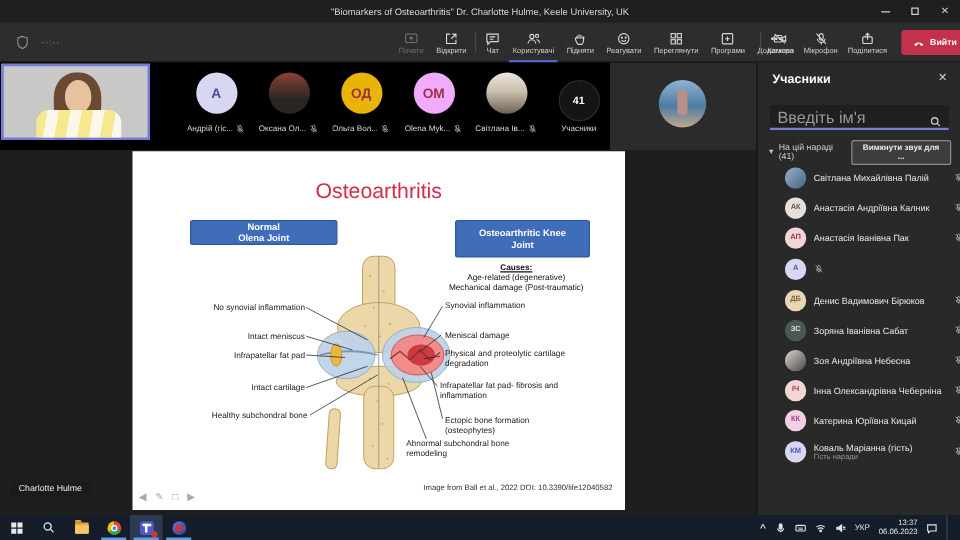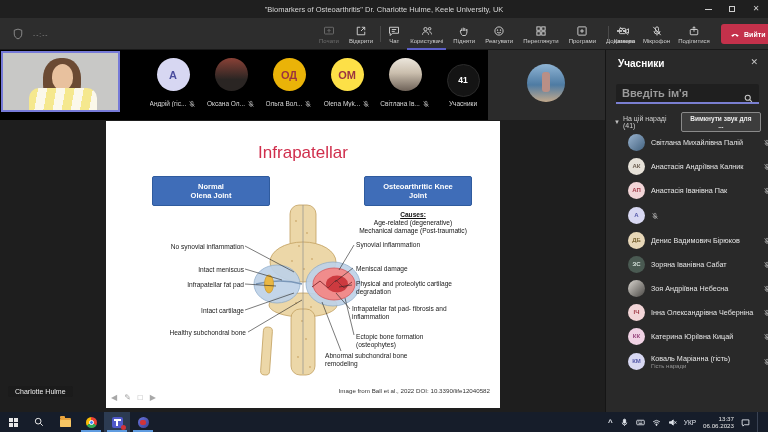--- a/index.html
+++ b/index.html
@@ -59,21 +59,21 @@
   #presenter-avatar::after { content:""; position:absolute; left:15px; top:8px; width:8px; height:20px;
     background:#b98f86; border-radius:3px; }
 
   
   #stage { position:absolute; left:0; top:120px; width:605px; height:292px; background:#1e1e1e; }
   #slide { position:absolute; left:106px; top:1px; width:394px; height:287px; background:#fff; }
   #slide-title { position:absolute; left:0; right:0; top:22px; text-align:center; font-size:17px; color:#d02e4c; }
   .blue-box { position:absolute; background:#3f6db8; border:1px solid #2f5b9e; border-radius:2px;
     color:#fff; font-size:7.5px; font-weight:bold; text-align:center; display:flex; flex-direction:column;
     align-items:center; justify-content:center; line-height:9px; }
-  #box-normal { left:46px; top:55px; width:118px; height:30px; }
+  #box-normal { left:46px; top:55px; width:118px; height:20px; }
   #box-oa { left:258px; top:55px; width:108px; height:30px; }
   #causes { position:absolute; left:228px; top:90px; width:158px; text-align:center; font-size:6.6px; color:#111; line-height:8px; }
   #causes .causes-head { font-weight:bold; text-decoration:underline; }
   .sl-label { position:absolute; font-size:6.6px; color:#1a1a1a; line-height:7.5px; }
   .sl-left { text-align:right; }
   #ll0 { right:256px; top:122px; } #ll1 { right:256px; top:145px; } #ll2 { right:256px; top:160px; }
   #ll3 { right:256px; top:186px; } #ll4 { right:254px; top:208px; }
   #rl0 { left:250px; top:120px; } #rl1 { left:250px; top:144px; }
   #rl2 { left:250px; top:159px; width:105px; } #rl3 { left:246px; top:184px; width:118px; }
   #rl4 { left:250px; top:212px; width:90px; } #rl5 { left:219px; top:231px; width:110px; }
@@ -83,21 +83,21 @@
   #presenter-tag { position:absolute; left:8px; top:266px; background:#1b1b1b; border-radius:2px;
     padding:2px 7px; font-size:7px; color:#ececec; }
 
   
   #sidebar { position:absolute; left:605px; top:50px; width:163px; height:362px; background:#292929;
     border-left:1px solid #151515; }
   #sb-header { position:absolute; left:12px; top:8px; font-size:10px; font-weight:bold; color:#fff; }
   #sb-close { position:absolute; right:10px; top:7px; font-size:9px; color:#c8c8c8; }
   #sb-search { position:absolute; left:10px; top:34px; width:143px; height:20px; background:#1f1f1f;
     border:none; border-bottom:2px solid #7a7fd1; border-radius:2px 2px 0 0; color:#e8e8e8;
-    font-size:11px; padding:0 20px 0 6px; font-family:"Liberation Sans",sans-serif;font-weight:bold; }
+    font-size:13px; padding:0 20px 0 6px; font-family:"Liberation Sans",sans-serif; }
   #sb-search::placeholder { color:#9a9a9a; }
   #sb-search-icon { position:absolute; right:15px; top:39px; color:#c8c8c8; }
   #sb-search-icon svg { width:9px; height:9px; stroke:currentColor; fill:none; stroke-width:1.4; }
   #sb-section { position:absolute; left:8px; top:62px; width:147px; display:flex; align-items:center; }
   #sb-section .chev { font-size:6px; color:#c0c0c0; margin-right:3px; }
   #sb-section .sec-label { font-size:7px; color:#d0d0d0; }
   #mute-all-btn { margin-left:auto; background:#3d3d3d; border:1px solid #8a8a8a; border-radius:2px;
     font-size:6.5px; color:#ececec; padding:2px 5px; font-weight:bold; }
   #participant-list { position:absolute; left:12px; top:80px; width:163px; height:282px; overflow:hidden; }
   .pt-row { display:flex; align-items:center; padding:0 10px; height:24px; gap:6px; }
@@ -310,21 +310,21 @@
       <span class="mic-off">
         <svg viewBox="0 0 16 16">
                 <rect x="6" y="2.5" width="4" height="7" rx="2"></rect>
                 <path d="M4 8a4 4 0 0 0 8 0M8 12v2M3 2.5l10 11"></path>
               </svg>
       </span>
     </div>
   </div>
 
   <div class="thumb">
-    <div class="th-avatar" style="background: #fde047; color: rgb(155, 51, 64);">ОМ</div>
+    <div class="th-avatar" style="background: #f0abfc; color: rgb(155, 51, 64);">ОМ</div>
     <div class="th-namerow">
       <span class="th-name">Olena Myk...</span>
       <span class="mic-off">
         <svg viewBox="0 0 16 16">
                 <rect x="6" y="2.5" width="4" height="7" rx="2"></rect>
                 <path d="M4 8a4 4 0 0 0 8 0M8 12v2M3 2.5l10 11"></path>
               </svg>
       </span>
     </div>
   </div>
@@ -350,21 +350,21 @@
     </div>
   </div>
 </div>
     <div id="presenter-panel">
       <div id="presenter-avatar"></div>
     </div>
   </div>
 
   <div id="stage">
     <div id="slide">
-      <div id="slide-title">Infrapatellar</div>
+      <div id="slide-title">Osteoarthritis</div>
       <div id="box-normal" class="blue-box">
         <span>Normal</span>
         <span>Olena Joint</span>
       </div>
       <div id="box-oa" class="blue-box">
         <span>Osteoarthritic Knee</span>
         <span>Joint</span>
       </div>
       <div id="causes">
         <div class="causes-head">Causes:</div>

